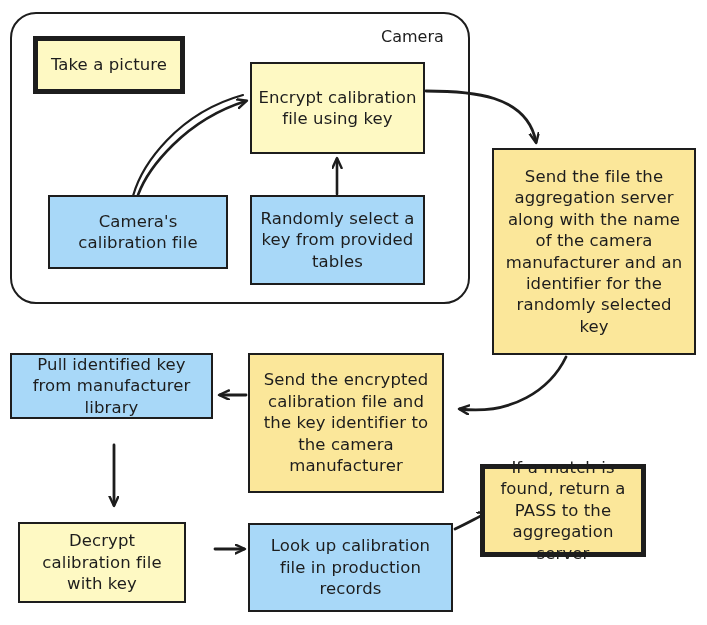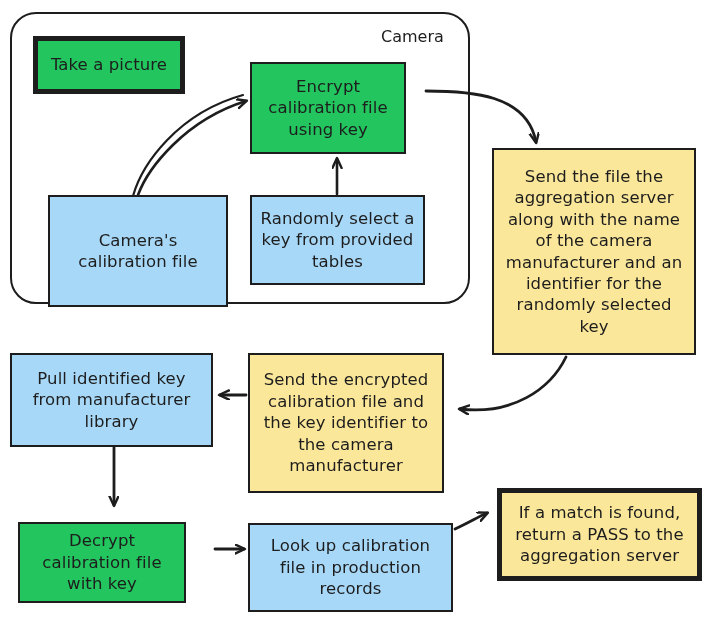--- a/index.html
+++ b/index.html
@@ -32,21 +32,21 @@
     align-items: center;
     justify-content: center;
     text-align: center;
     color: #1d1d1d;
     font-size: 16.5px;
     line-height: 1.30;
     letter-spacing: 0.1px;
     padding: 2px 6px;
   }
   .node.green {
-    background: #22c55e;
+    background: #fef9c3;
     border: 2.5px solid #1d1d1d;
   }
   .node.blue {
     background: #a8d8f8;
     border: 2.5px solid #1d1d1d;
   }
   .node.yellow {
     background: #fbe79a;
     border: 2.5px solid #1d1d1d;
   }
@@ -113,49 +113,49 @@
     </g>
   </svg>
 
   <div class="container-camera" style="left:10px; top:12px; width:460px; height:292px;"></div>
   <div class="container-label" style="left:381px; top:27px;">Camera</div>
 
   <div class="node green thick" style="left:33px; top:36px; width:152px; height:58px;">
     <span>Take a picture</span>
   </div>
 
-  <div class="node green" style="left:250px; top:62px; width:156px; height:92px;">
+  <div class="node green" style="left:250px; top:62px; width:175px; height:92px;">
     <span>Encrypt calibration file using key</span>
   </div>
 
-  <div class="node blue" style="left:48px; top:195px; width:180px; height:112px;">
+  <div class="node blue" style="left:48px; top:195px; width:180px; height:74px;">
     <span>Camera's calibration file</span>
   </div>
 
   <div class="node blue" style="left:250px; top:195px; width:175px; height:90px;">
     <span>Randomly select a key from provided tables</span>
   </div>
 
   <div class="node yellow" style="left:492px; top:148px; width:204px; height:207px;">
     <span>Send the file the aggregation server along with the name of the camera manufacturer and an identifier for the randomly selected key</span>
   </div>
 
   <div class="node yellow" style="left:248px; top:353px; width:196px; height:140px;">
     <span>Send the encrypted calibration file and the key identifier to the camera manufacturer</span>
   </div>
 
-  <div class="node blue" style="left:10px; top:353px; width:203px; height:94px;">
+  <div class="node blue" style="left:10px; top:353px; width:203px; height:66px;">
     <span>Pull identified key from manufacturer library</span>
   </div>
 
   <div class="node green" style="left:18px; top:510px; width:168px; height:81px;margin-top:12px;">
     <span>Decrypt calibration file with key</span>
   </div>
 
   <div class="node blue" style="left:248px; top:523px; width:205px; height:89px;">
     <span>Look up calibration file in production records</span>
   </div>
 
-  <div class="node yellow thick" style="left:497px; top:464px; width:205px; height:93px;margin-top:24px;">
+  <div class="node yellow thick" style="left:480px; top:464px; width:166px; height:93px;">
     <span>If a match is found, return a PASS to the aggregation server</span>
   </div>
 
 </div>
 
 </body></html>

